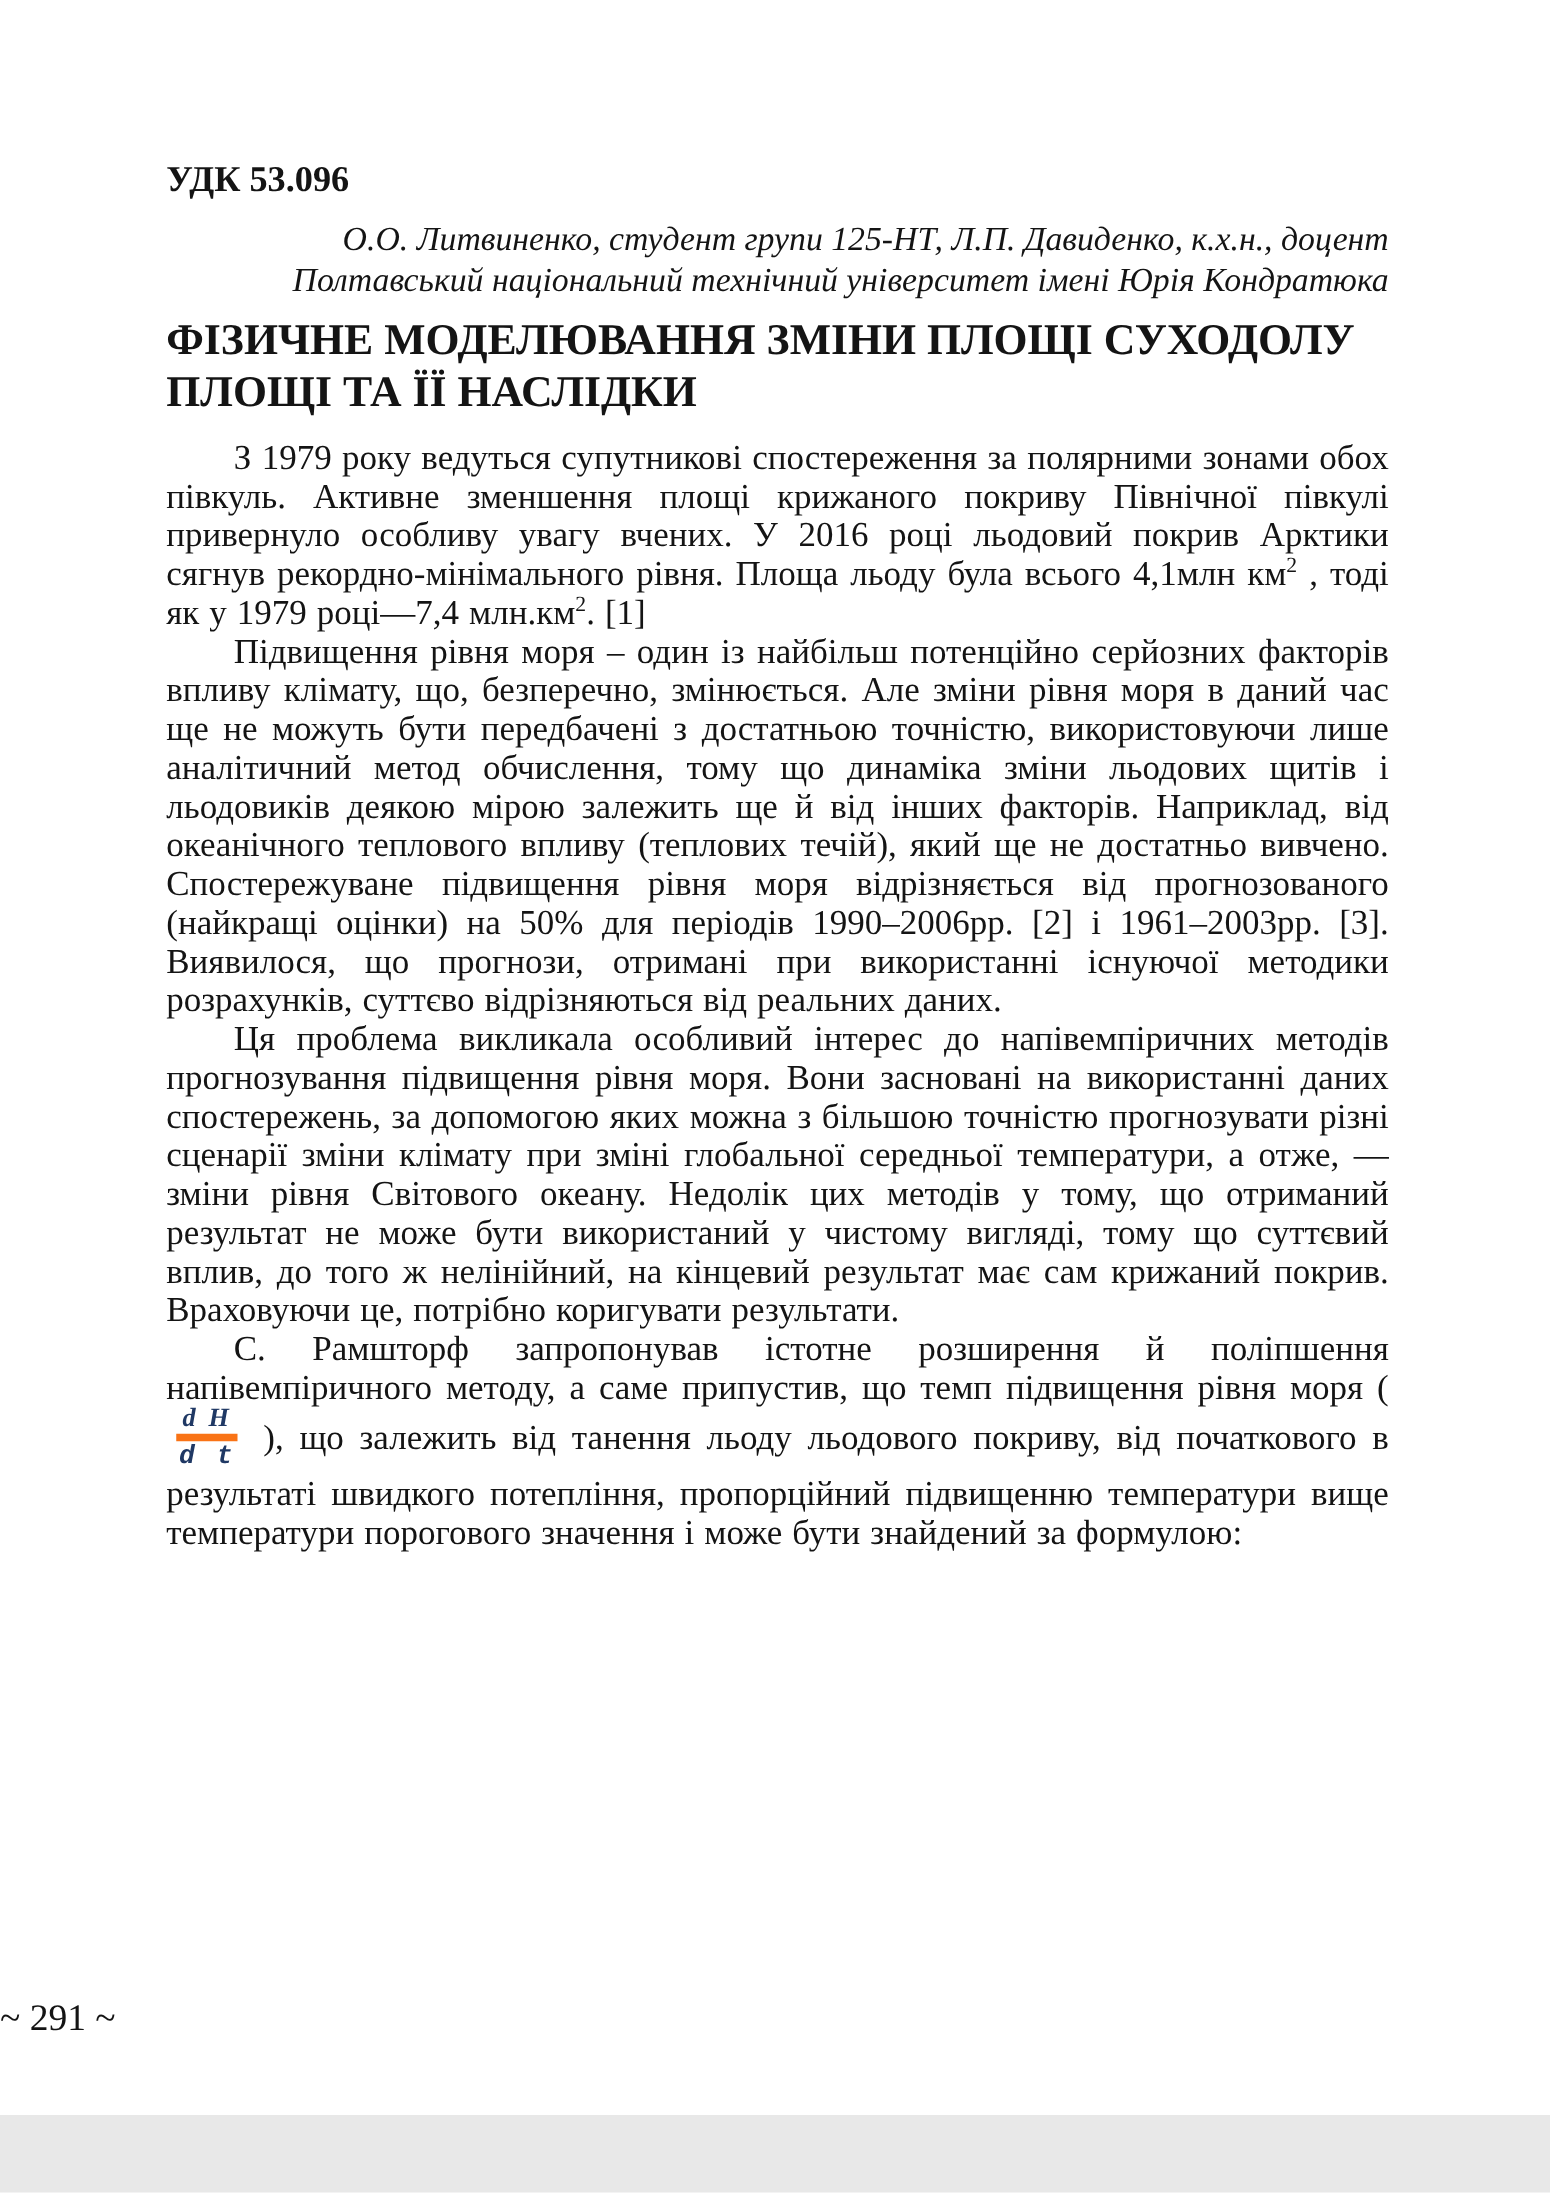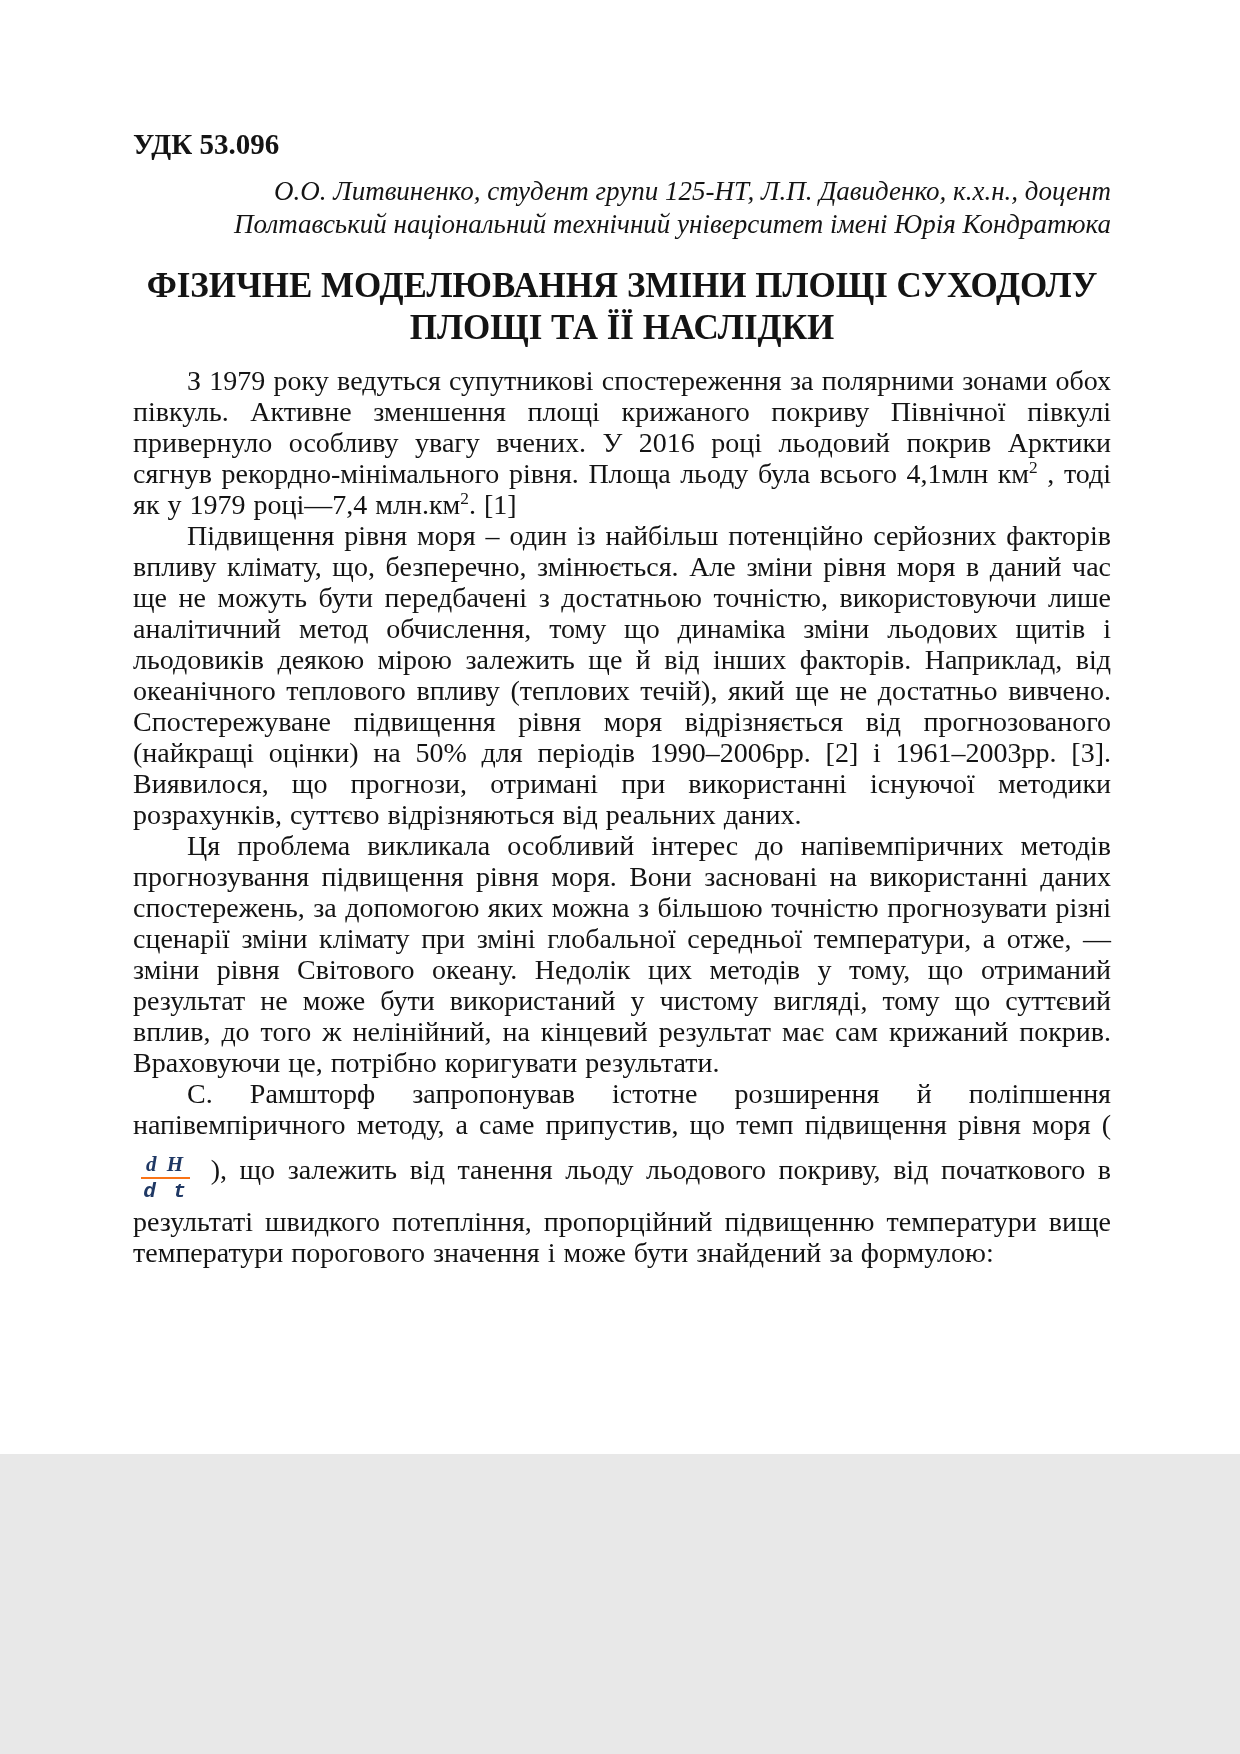--- a/index.html
+++ b/index.html
@@ -3,21 +3,21 @@
 <meta charset="utf-8">
 <style>
   html, body {
     margin: 0;
     padding: 0;
     background: #e8e8e8;
   }
   .page {
     position: relative;
     width: 1240px;
-    height: 1454px;
+    height: 1692px;
     margin: 0 auto;
     background: #ffffff;
     font-family: "Liberation Serif", "DejaVu Serif", serif;
     color: #141414;
     overflow: hidden;
   }
   .content {
     position: absolute;
     left: 133px;
     top: 128px;
@@ -29,22 +29,21 @@
     line-height: 33px;
   }
   .authors {
     margin-top: 14px;
     text-align: right;
     font-style: italic;
     font-size: 27px;
     line-height: 33px;
   }
   .title {
-    margin: 24px 0 16px 0;
-    text-align: center;
+    margin: 10px 0 16px 0;
     font-size: 35px;
     font-weight: bold;
     line-height: 42px;
   }
   .para {
     margin: 0;
     text-align: justify;
     text-indent: 54px;
     font-size: 28px;
     line-height: 31px;
@@ -65,23 +64,22 @@
     color: #1f3864;
     font-weight: bold;
     font-style: italic;
     font-size: 21px;
     line-height: 1.05;
     text-indent: 0;
   }
   .frac .num {
     display: block;
     padding: 0 5px 2px 5px;
-    border-bottom: 2px solid #f97316;
+    border-bottom: 6px solid #f97316;
     letter-spacing: 2px;
-    margin-top: 16px;
   }
   .frac .den {
     display: block;
     padding-top: 2px;
     letter-spacing: 2px;
     font-family: Liberation Mono, monospace;
   }
   .footer {
     position: absolute;
     left: 0;

